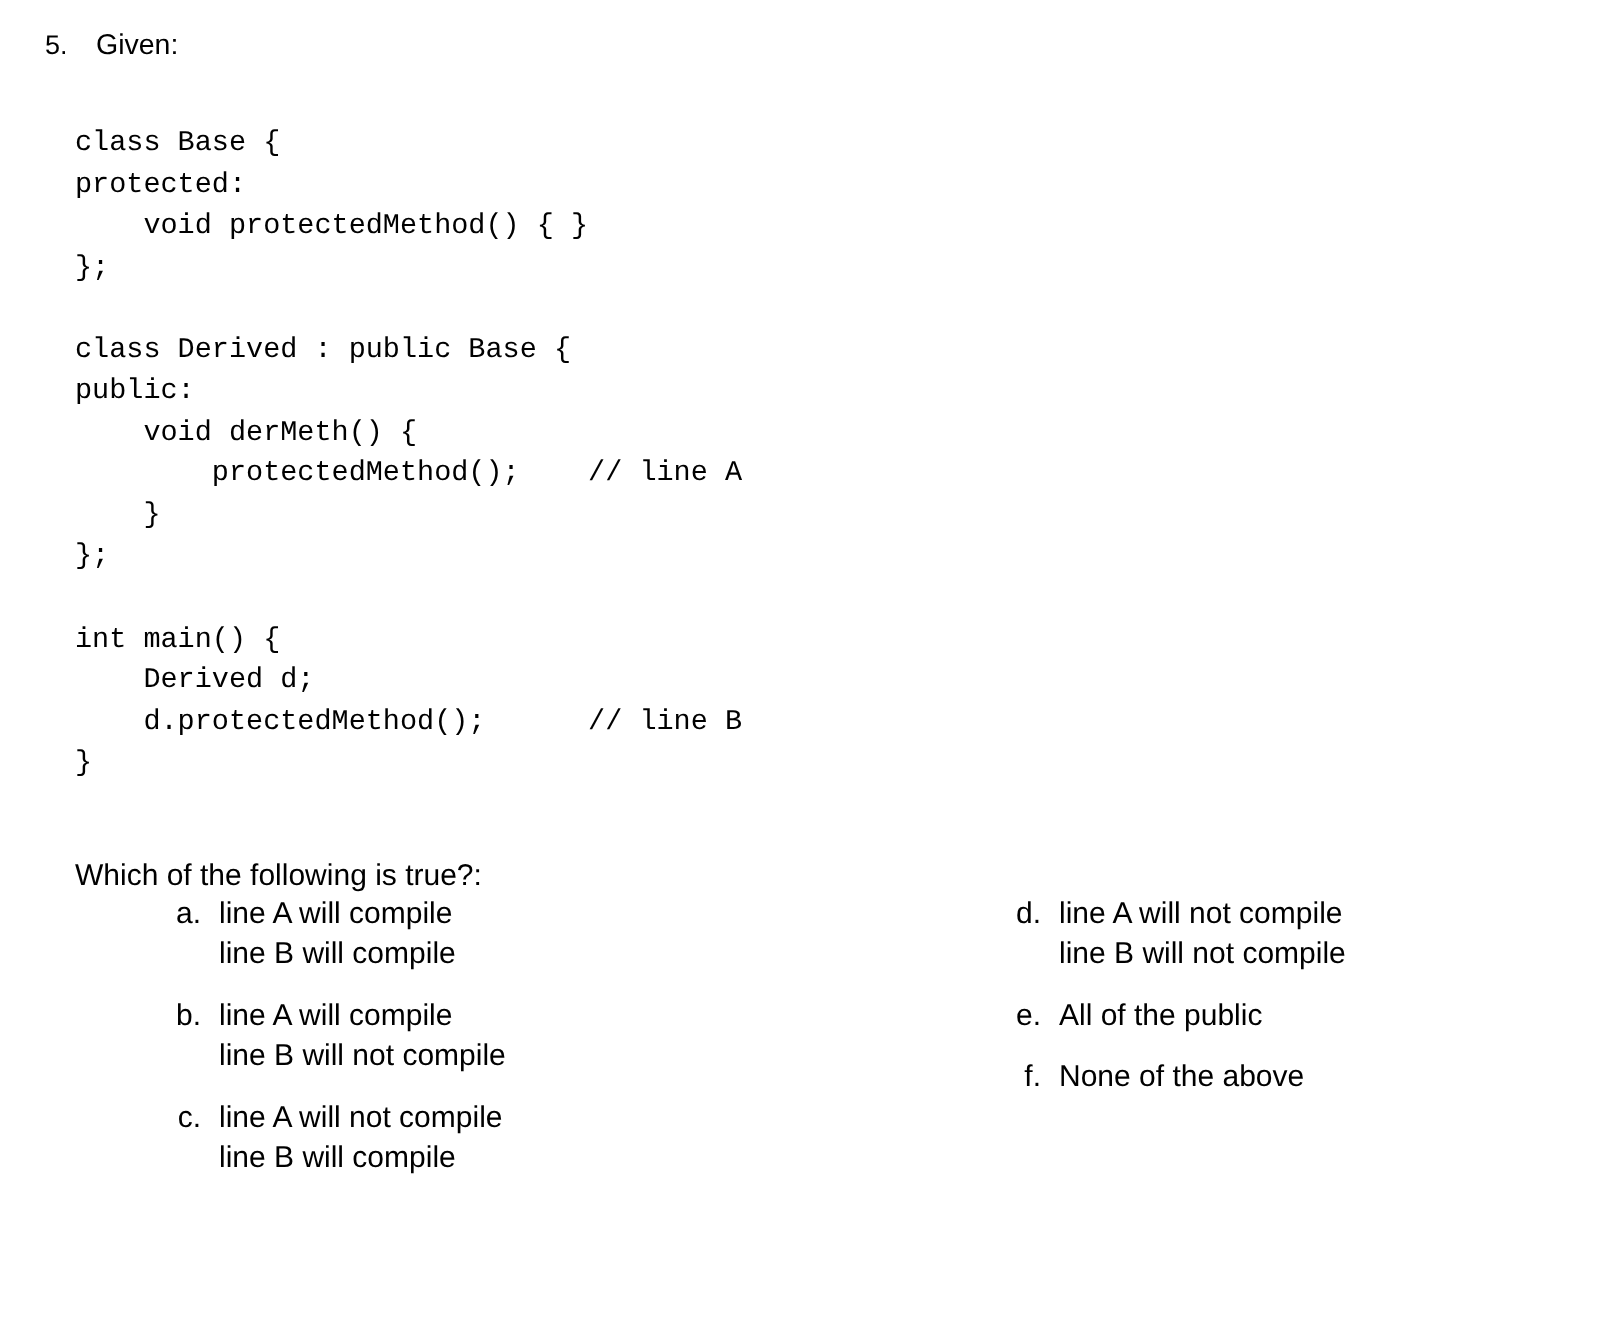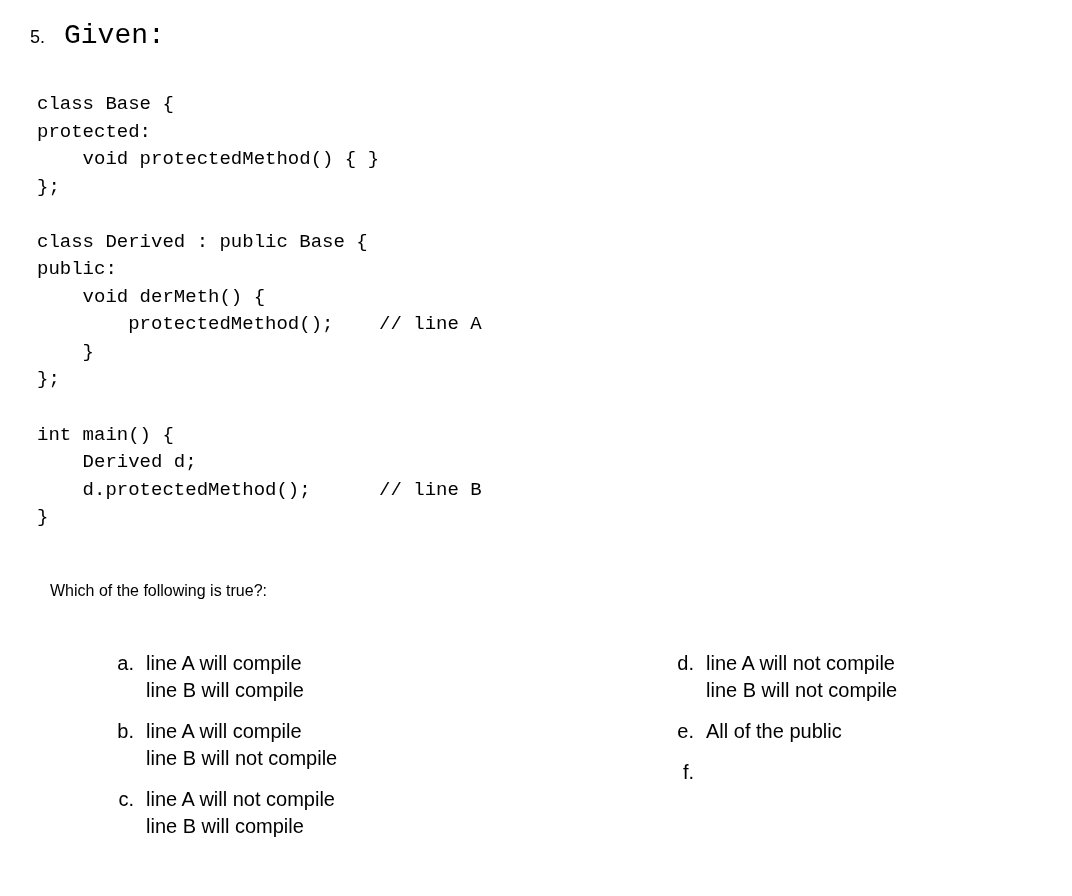--- a/index.html
+++ b/index.html
@@ -17,38 +17,37 @@
     align-items: baseline;
     margin-bottom: 40px;
   }
   .qnum {
     font-family: Arial, sans-serif;
     font-size: 18px;
     margin-right: 12px;
     min-width: 22px;
   }
   .qtitle {
-    font-family: Liberation Mono, monospace;
-    font-size: 28px;
+    font-family: Liberation Sans, sans-serif;
+    font-size: 19px;
     text-align: center;
   }
   .code-block {
     font-family: Consolas, "Courier New", monospace;
     font-size: 19px;
     white-space: pre;
     line-height: 1.45;
-    margin-left: 7px;
+    margin-left: 20px;
     margin-bottom: 50px;
     font-weight: 500;
   }
   .prompt {
     font-family: Arial, sans-serif;
-    font-size: 16px;
+    font-size: 20px;
     margin-left: 20px;
-    margin-bottom: 50px;
   }
   .options {
     display: flex;
     flex-direction: row;
     margin-left: 70px;
   }
   .col {
     display: flex;
     flex-direction: column;
   }
@@ -120,15 +119,16 @@
       <span class="marker">d.</span>
       <span class="text">line A will not compile
 line B will not compile</span>
     </div>
     <div class="opt">
       <span class="marker">e.</span>
       <span class="text">All of the public</span>
     </div>
     <div class="opt">
       <span class="marker">f.</span>
+      <span class="text">None of the above</span>
     </div>
   </div>
 </div>
 
 </body></html>

